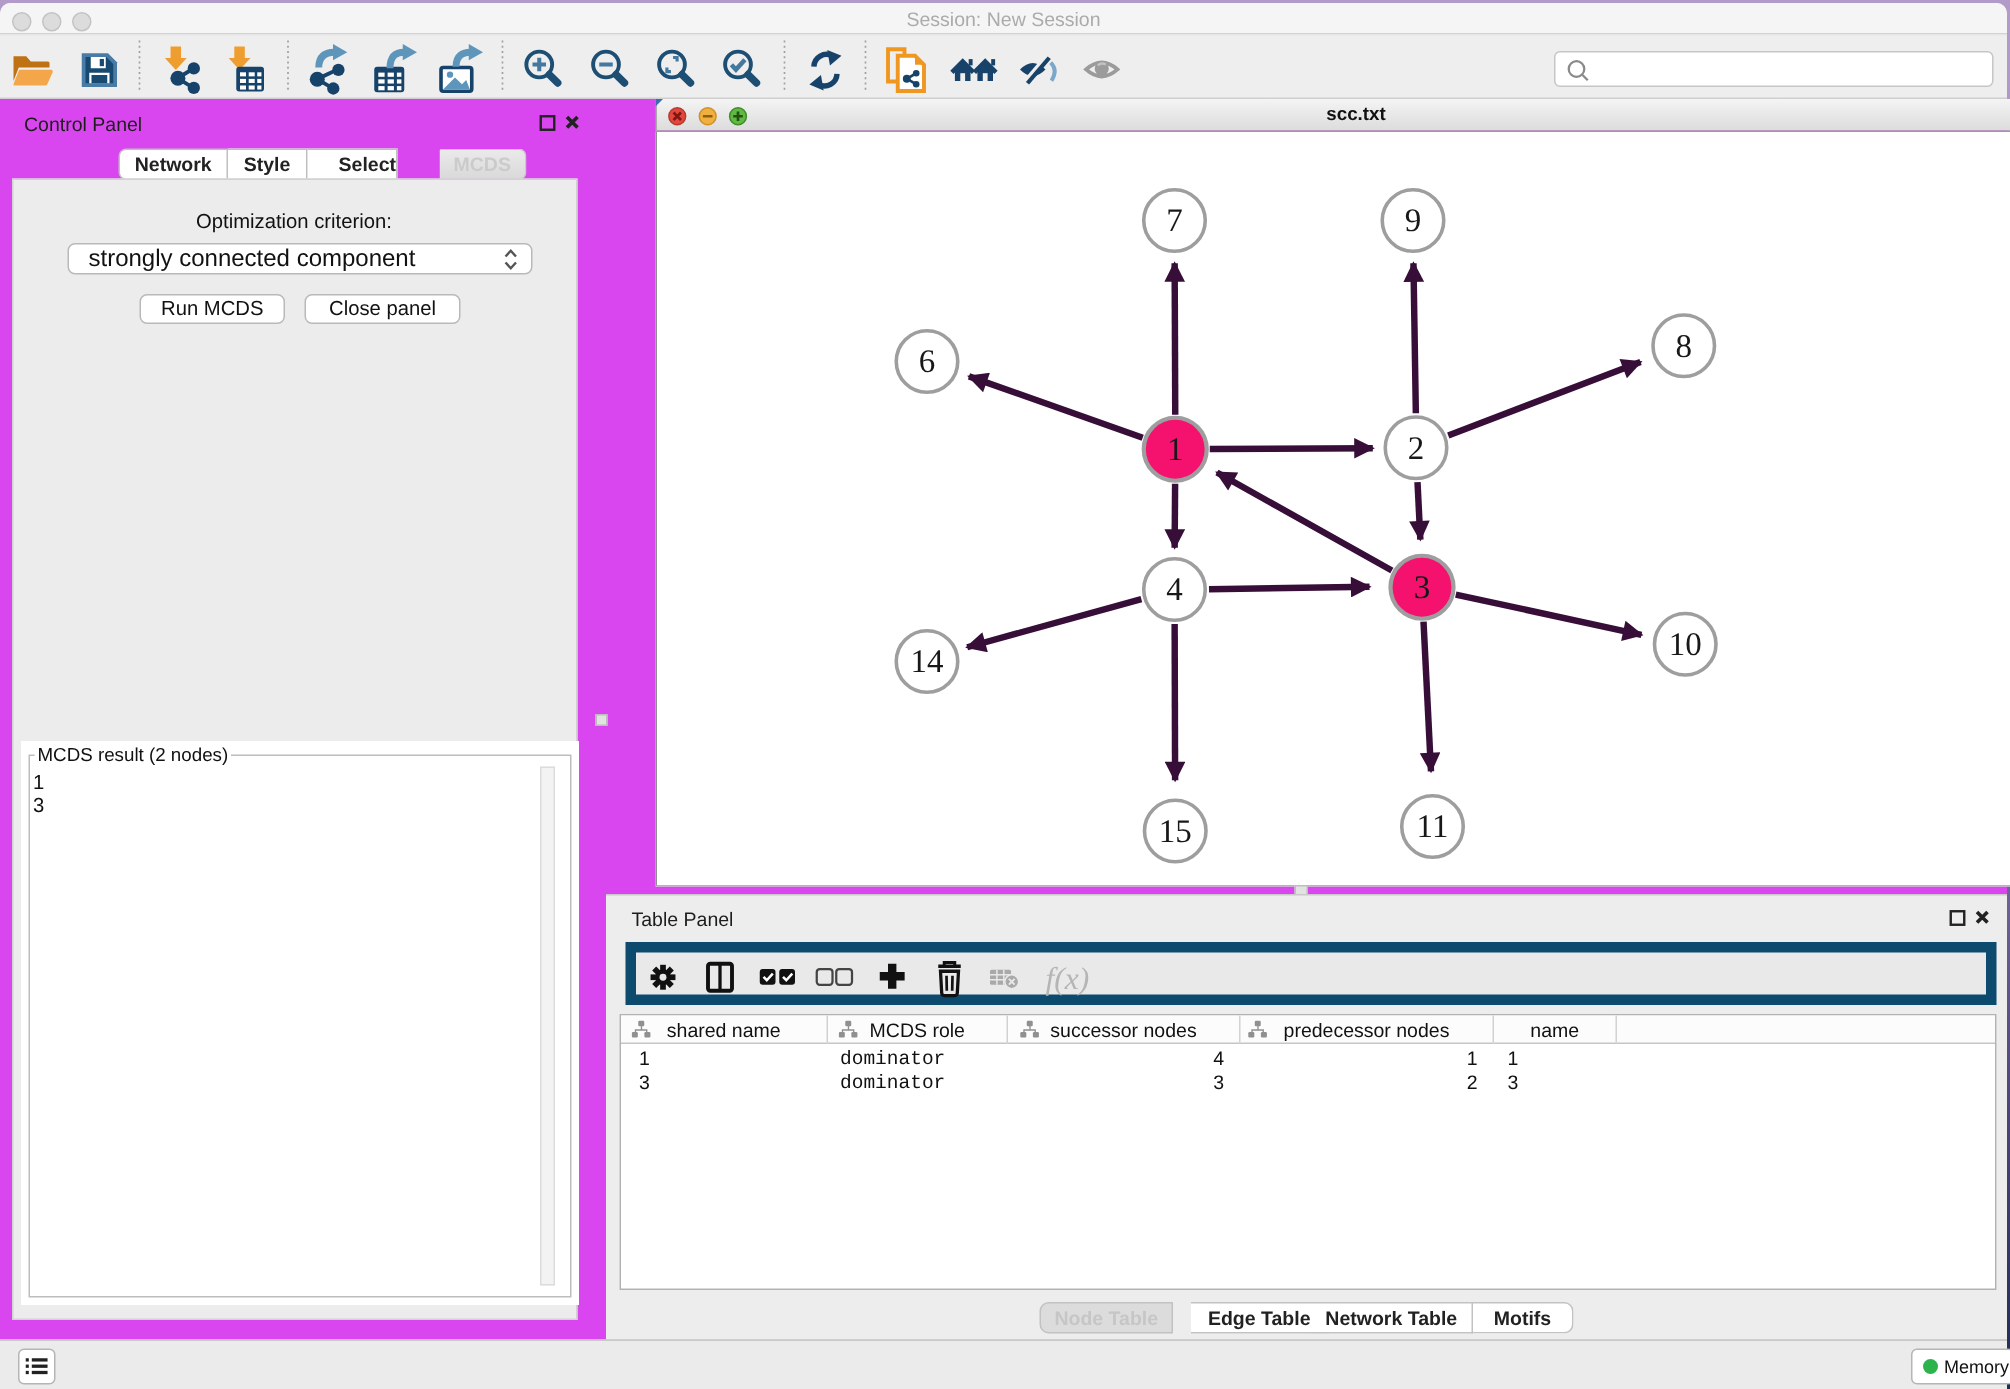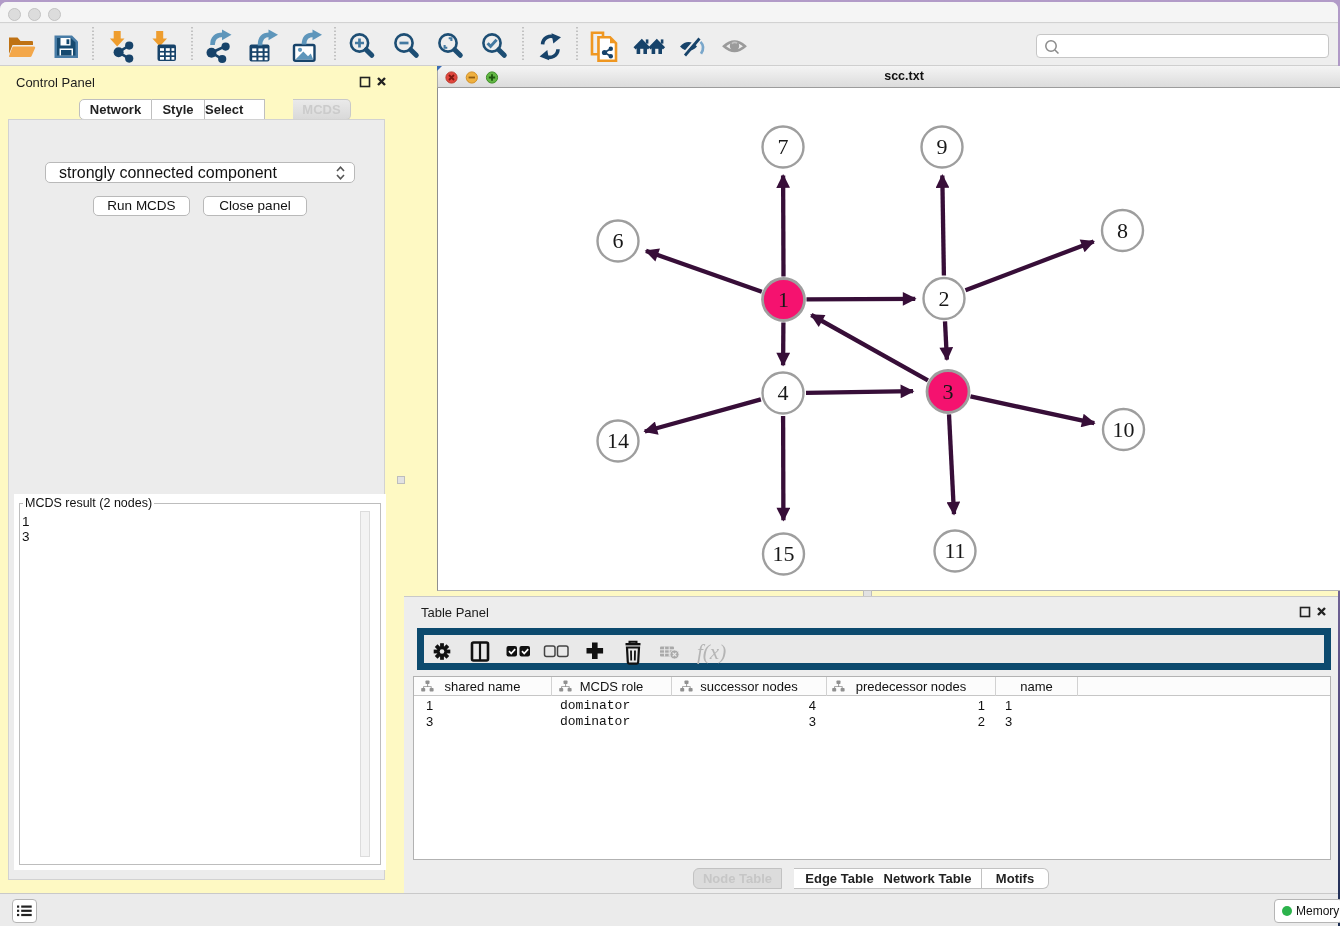--- a/index.html
+++ b/index.html
@@ -16,29 +16,30 @@
   .tl { position:absolute; top:6px; width:13px; height:13px; border-radius:50%;
         background:#dcdcdc; border:1px solid #c3c3c3; }
   #wtitle { position:absolute; top:3px; left:0; right:0; text-align:center;
             font-size:13px; color:#ababab; }
   
   #toolbar { position:absolute; left:0; top:22px; right:0; height:42px;
              background:#eeeeee; border-bottom:1px solid #cfcfcf; }
   #searchbox { position:absolute; left:1036px; top:10px; width:293px; height:24px;
                background:#fff; border:1px solid #c6c6c6; border-radius:4px; }
   
-  #main { position:absolute; left:0; top:64px; right:0; bottom:0; background:#fef9c3; }
+  #main { position:absolute; left:0; top:64px; right:0; bottom:0; background:#d946ef; }
 </style>
 </head>
 <body>
 <div id="win">
   <div id="titlebar">
     <div class="tl" style="left:8px;"></div>
     <div class="tl" style="left:28px;"></div>
     <div class="tl" style="left:48px;"></div>
+    <div id="wtitle">Session: New Session</div>
   </div>
   <div id="toolbar">
     <svg class="abs" style="left:0;top:0;" width="1338" height="42" viewBox="0 0 1338 42">
 
       <g stroke="#9f9f9f" stroke-width="1.1" stroke-dasharray="1.4,2.1">
         <line x1="93" y1="3" x2="93" y2="38"></line>
         <line x1="192" y1="3" x2="192" y2="38"></line>
         <line x1="335" y1="3" x2="335" y2="38"></line>
         <line x1="523" y1="3" x2="523" y2="38"></line>
         <line x1="577" y1="3" x2="577" y2="38"></line>
@@ -200,24 +201,25 @@
   <div id="main">
     <div id="cpanel" class="abs" style="left:0;top:0;width:392px;height:822px;">
       <div class="abs" style="left:16px;top:9px;font-size:13px;color:#1d1d1d;">Control Panel</div>
       <svg class="abs" style="left:359px;top:10px;" width="28" height="12" viewBox="0 0 28 12">
         <rect x="1.5" y="1.5" width="9" height="9" fill="none" stroke="#222" stroke-width="1.6"></rect>
         <path d="M19,2 L26,9 M26,2 L19,9" stroke="#222" stroke-width="2.4"></path>
       </svg>
 
       <div class="abs" style="left:79px;top:33px;width:73px;height:21px;background:#fff;border:1px solid #bfbfbf;border-radius:5px 0 0 5px;text-align:center;font-size:13px;font-weight:bold;color:#222;line-height:20px;">Network</div>
       <div class="abs" style="left:152px;top:33px;width:53px;height:21px;background:#fff;border:1px solid #bfbfbf;border-left:none;text-align:center;font-size:13px;font-weight:bold;color:#222;line-height:20px;">Style</div>
-      <div class="abs" style="left:205px;top:33px;width:60px;height:21px;background:#fff;border:1px solid #bfbfbf;border-left:none;text-align:left;font-size:13px;font-weight:bold;color:#222;line-height:20px;">Select</div>
+      <div class="abs" style="left:205px;top:33px;width:60px;height:21px;background:#fff;border:1px solid #bfbfbf;border-left:none;text-align:right;font-size:13px;font-weight:bold;color:#222;line-height:20px;">Select</div>
       <div class="abs" style="left:265px;top:33px;width:58px;height:21px;background:linear-gradient(180deg,#eaeaea,#d9d9d9);border:1px solid #c9c9c9;border-left:none;border-radius:0 5px 5px 0;text-align:center;font-size:13px;font-weight:bold;color:#cbcbcb;line-height:20px;margin-left:28px;">MCDS</div>
 
       <div class="abs" style="left:8px;top:53px;width:377px;height:761px;background:#ececec;border:1px solid #d2d2d2;"></div>
+      <div class="abs" style="left:0;top:74px;width:392px;text-align:center;font-size:13.5px;color:#111;">Optimization criterion:</div>
       <div class="abs" style="left:45px;top:96px;width:310px;height:21px;background:#fff;border:1px solid #b9b9b9;border-radius:5px;font-size:16px;color:#111;line-height:19px;padding-left:13px;">strongly connected component
         <svg class="abs" style="right:8px;top:3px;" width="11" height="14" viewBox="0 0 11 14">
           <path d="M2,5 L5.5,1.2 L9,5" fill="none" stroke="#555" stroke-width="1.6"></path>
           <path d="M2,9 L5.5,12.8 L9,9" fill="none" stroke="#555" stroke-width="1.6"></path>
         </svg>
       </div>
       <div class="abs" style="left:93px;top:130px;width:97px;height:20px;background:#fff;border:1px solid #b9b9b9;border-radius:5px;text-align:center;font-size:13.5px;color:#111;line-height:18px;">Run MCDS</div>
       <div class="abs" style="left:203px;top:130px;width:104px;height:20px;background:#fff;border:1px solid #b9b9b9;border-radius:5px;text-align:center;font-size:13.5px;color:#111;line-height:18px;">Close panel</div>
 
       <div class="abs" style="left:14px;top:428px;width:372px;height:376px;background:#ffffff;">

